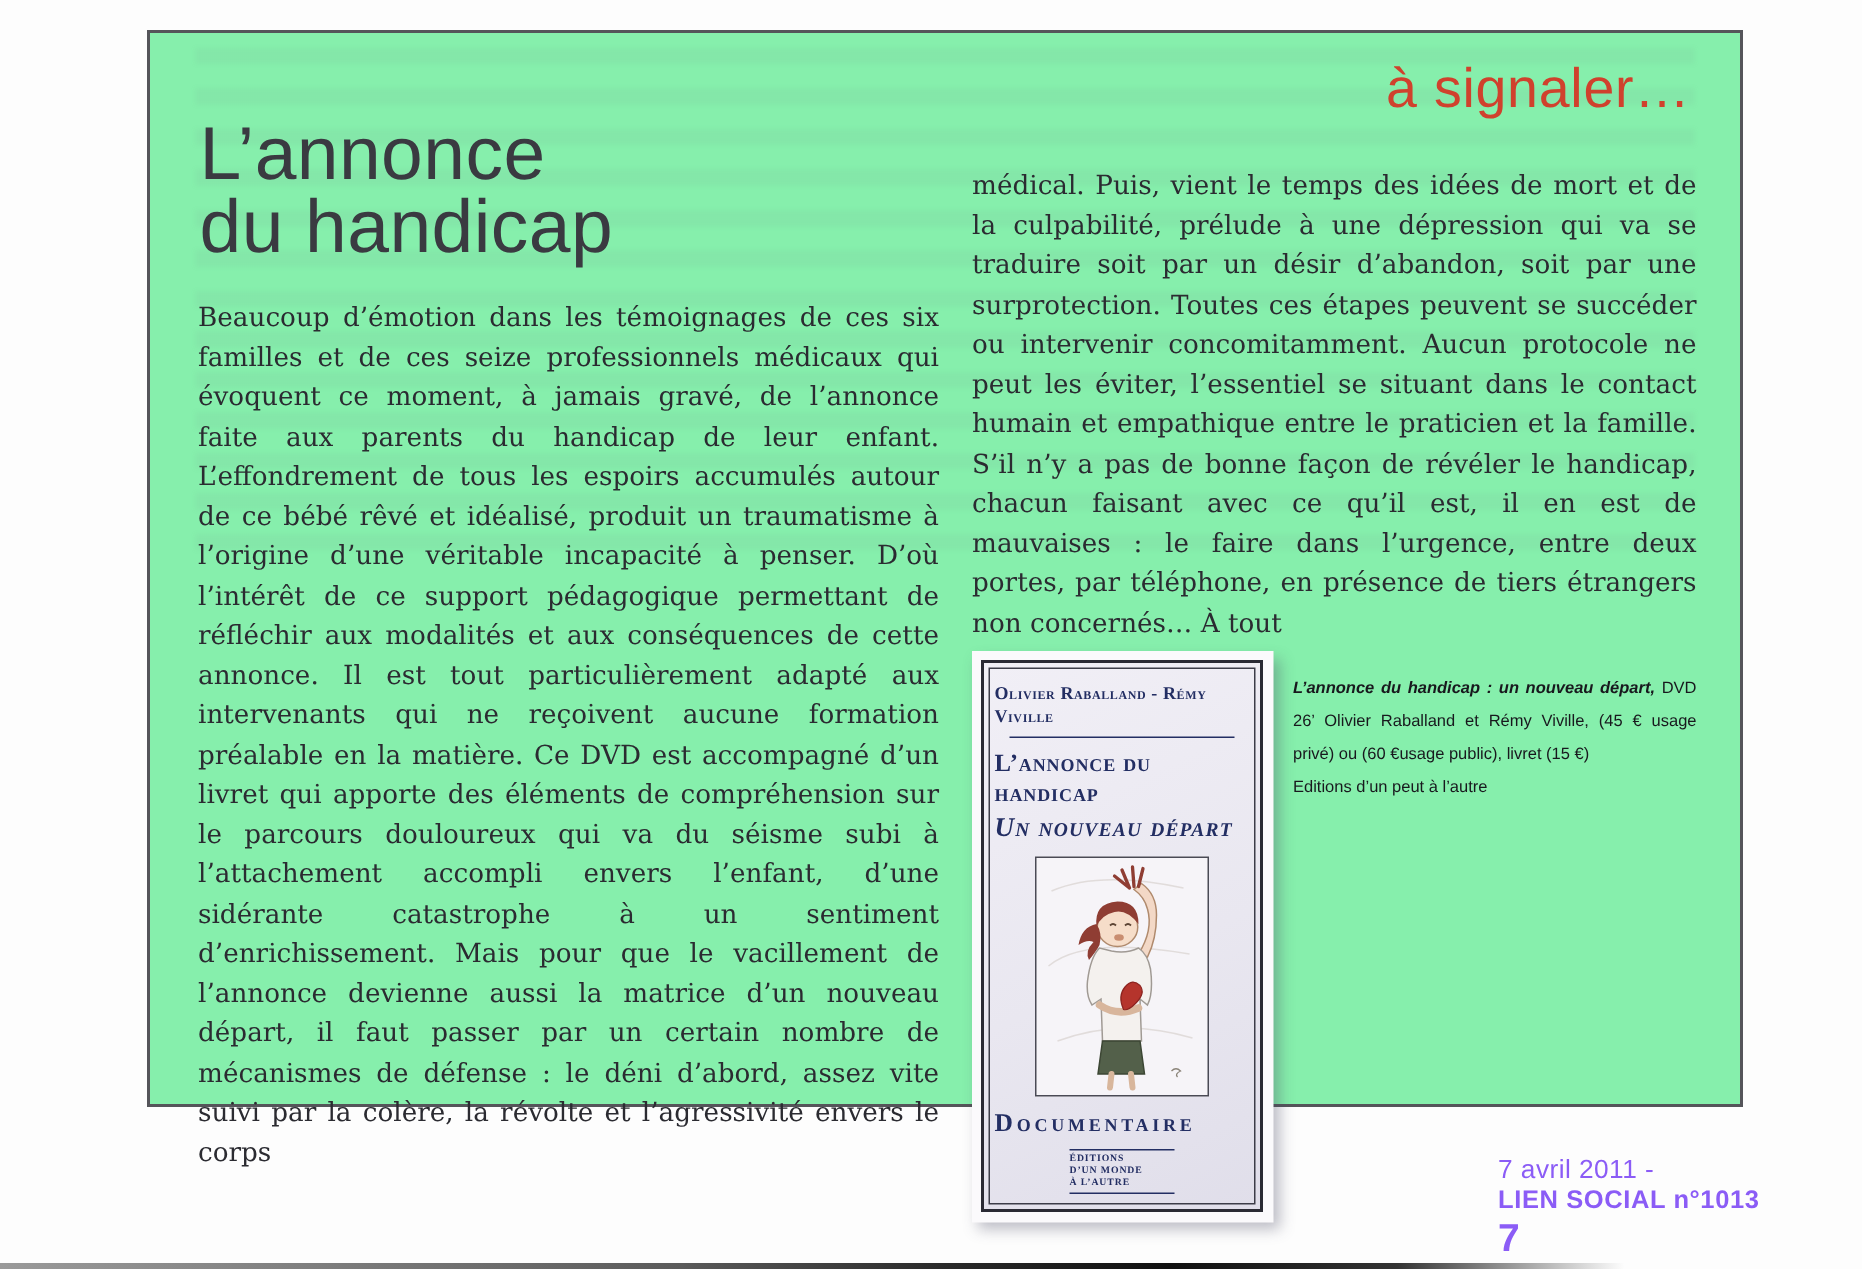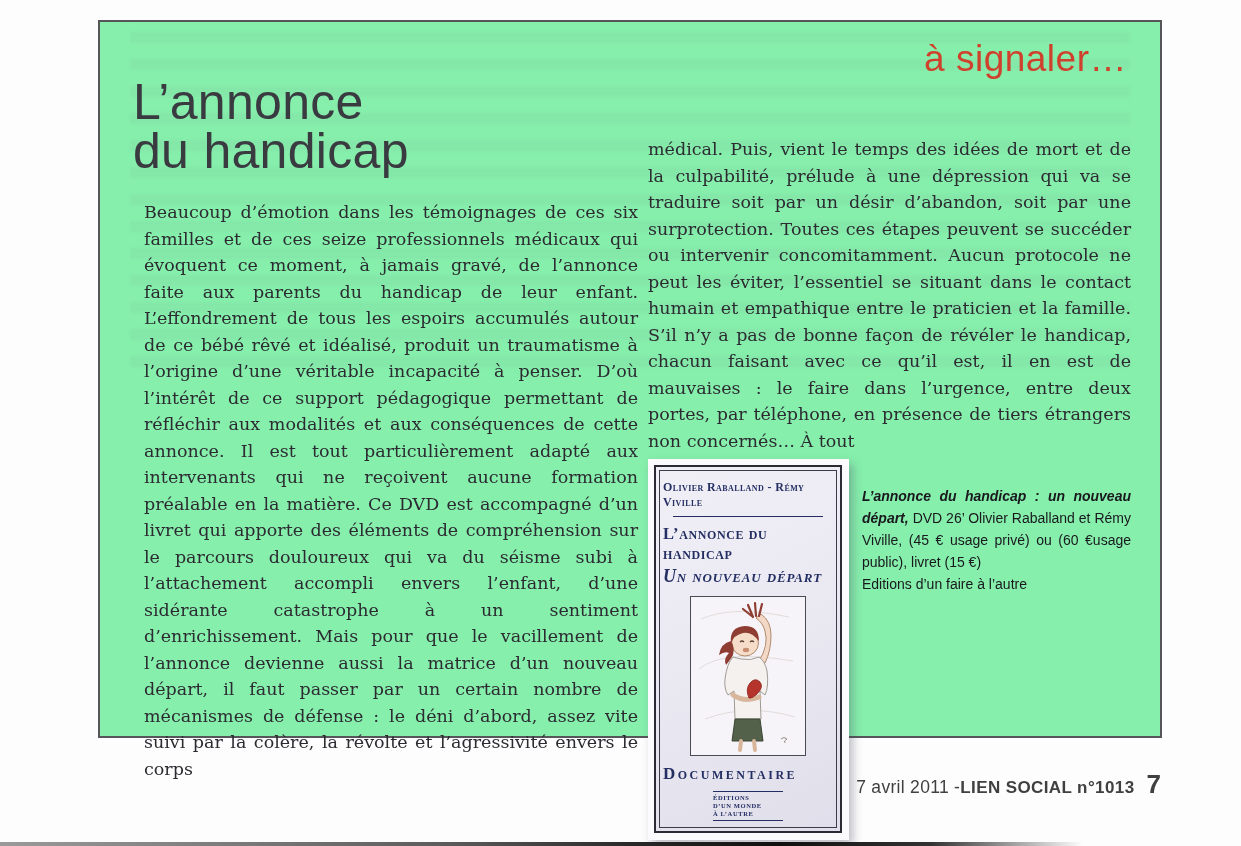--- a/index.html
+++ b/index.html
@@ -32,22 +32,22 @@
     position:absolute; left:33px; top:56px;
     font-size:50px; line-height:49px; font-weight:400;
     color:#3a3a41; letter-spacing:0.3px;
     white-space:pre-line;
   }
   .body-text {
     font-family:"DejaVu Serif", serif;
     font-size:17.5px; line-height:26.5px;
     color:#2b2b31; text-align:justify;
   }
-  .col-left  { position:absolute; left:44px;  top:177px; width:494px; }
-  .col-right { position:absolute; left:548px; top:114px;  width:483px; }
+  .col-left  { position:absolute; left:32px;  top:177px; width:494px; }
+  .col-right { position:absolute; left:548px; top:89px;  width:483px; }
   .wrap-row { display:flex; align-items:flex-start; margin-top:5px; }
   .right-stack { flex:1 1 auto; min-width:0; }
 
   
   .dvd-photo {
     flex:0 0 auto; width:201px; margin-right:13px;
     background:#fbfafc; padding:6px 7px 7px 6px;
     box-shadow:4px 5px 9px rgba(70,70,95,0.35);
   }
   .dvd {
@@ -90,31 +90,32 @@
   .dvd .publisher {
     width:70px; margin:7px auto 0; padding:2px 0;
     border-top:1px solid #232e63; border-bottom:1px solid #232e63;
     color:#232e63; font-family:"Liberation Serif", serif;
     font-size:6.5px; font-weight:700; letter-spacing:0.6px;
     text-transform:uppercase; line-height:8px;
   }
 
   
   .caption {
-    margin-top:26px; font-size:14px; line-height:22px; color:#18181d;
+    margin-top:14px; font-size:11px; line-height:22px; color:#18181d;
   }
   .caption .cap-lead { font-weight:700; font-style:italic; }
   .caption .cap-par { text-align:justify; }
   .caption .cap-line { text-align:left; }
 
   
   .footer {
     position:absolute; top:769px; right:80px;
     display:flex; align-items:baseline;
-    color:#404040;
+    color:#8b5cf6;
+    flex-direction:column;
   }
   .footer .date { font-size:17.5px; letter-spacing:0.3px; }
   .footer .journal { font-size:17px; font-weight:700; letter-spacing:0.4px; }
   .footer .pageno { font-size:26px; font-weight:700; margin-left:12px; }
 
   
   .scan-strip {
     position:absolute; left:0; bottom:0; width:1083px; height:4px;
     background:linear-gradient(90deg,
       #9a9a9a 0%, #7d7d7d 20%, #5a5a5a 42%, #2a2a2a 58%,
@@ -189,21 +190,21 @@
               <div>d’un monde</div>
               <div>à l’autre</div>
             </div>
           </div>
         </div>
 
         <div class="right-stack">
 
           <div class="caption">
             <p class="cap-par"><span class="cap-lead">L’annonce du handicap : un nouveau départ,</span><span> DVD 26’ Olivier Raballand et Rémy Viville, (45 € usage privé) ou (60 €usage public), livret (15 €)</span></p>
-            <div class="cap-line">Editions d’un faire à l’autre</div>
+            <div class="cap-line">Editions d’un peut à l’autre</div>
           </div>
         </div>
 
       </div>
     </div>
 
   </div>
 
   <div class="footer">
     <span class="date">7 avril 2011 - </span>

